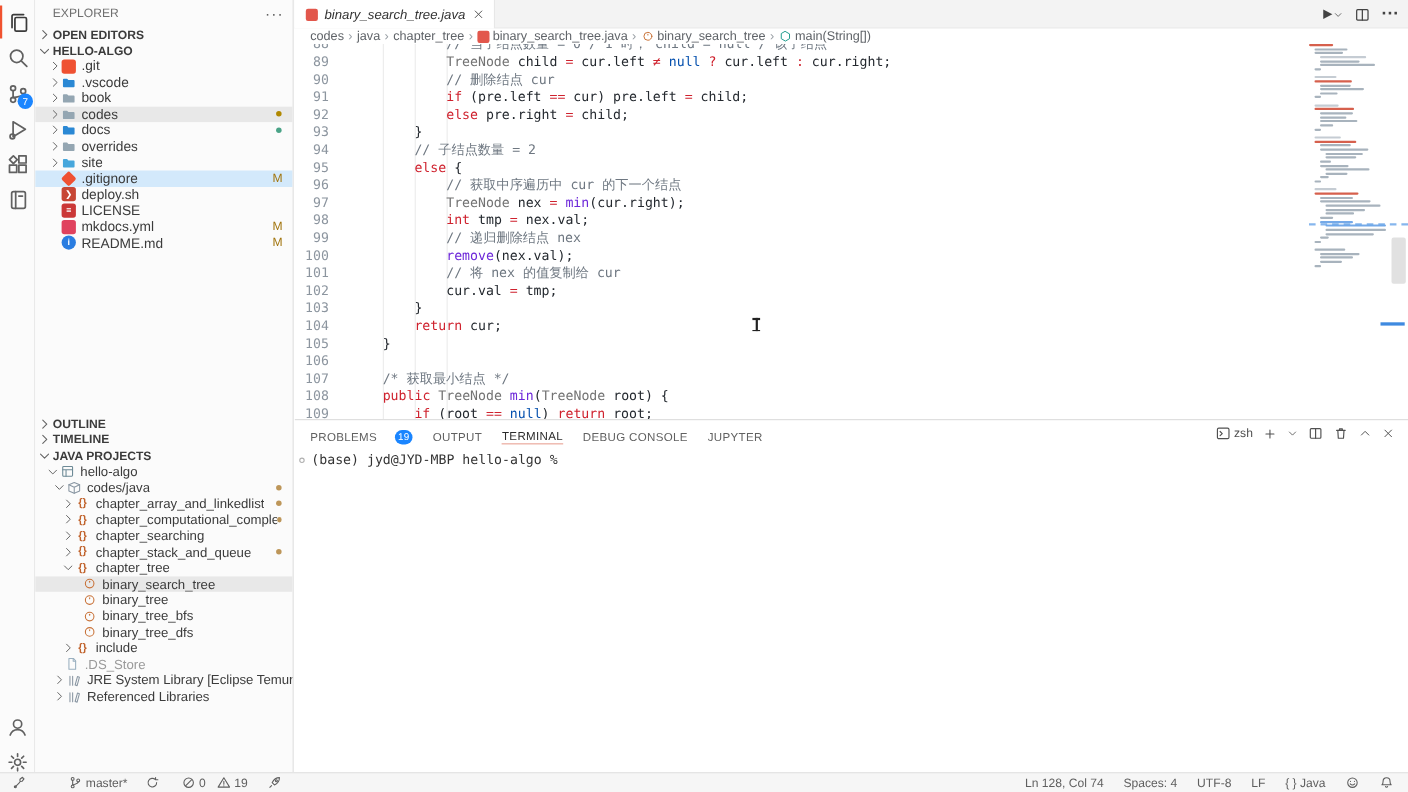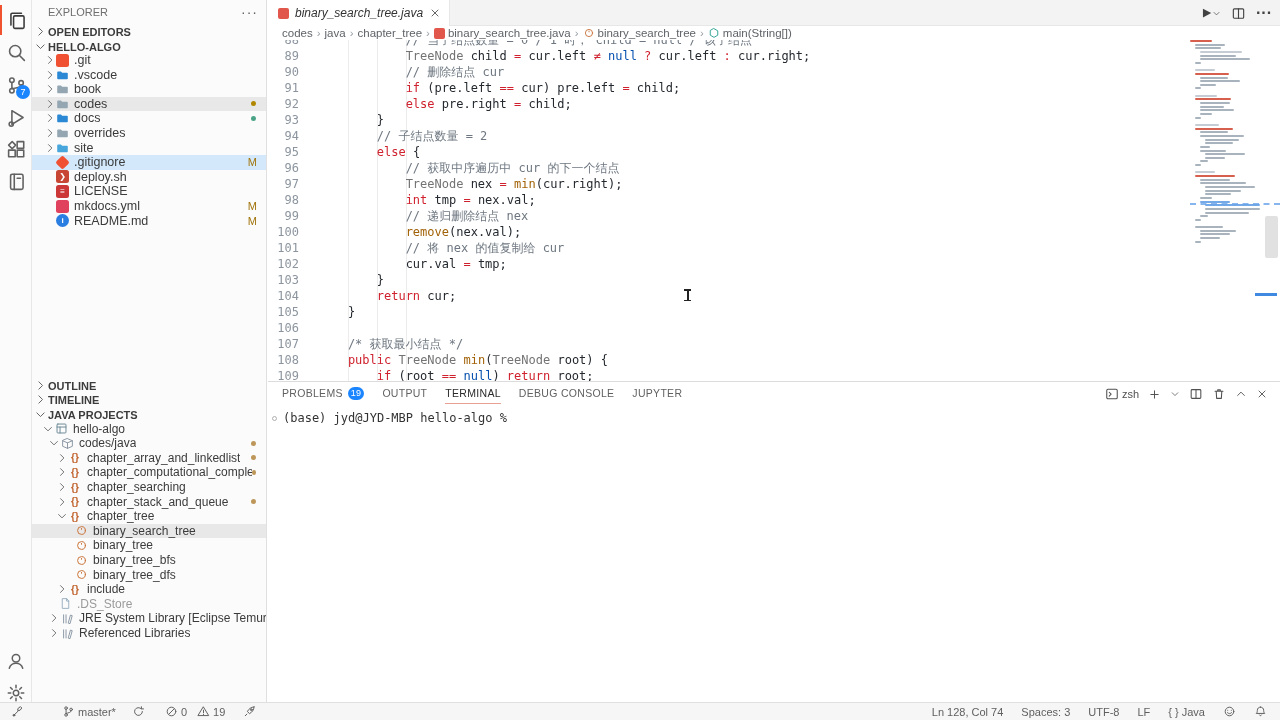--- a/index.html
+++ b/index.html
@@ -64,21 +64,21 @@
   .bc-item svg { width:12px; height:12px; }
   .bc-ico { width:11px; height:11px; border-radius:2px; }
 
   #editor { position:absolute; left:0; top:40px; width:100%; height:341px; overflow:hidden; background:#fff; }
   #code { position:absolute; left:0; top:-8px; font-family:"DejaVu Sans Mono",monospace;
     font-size:12px; line-height:16px; white-space:pre; }
   .cline { height:16px; display:flex; }
   .lnum { width:44px; text-align:right; padding-right:13px; color:#8c959f; flex:none; }
   .ltext { padding-left:7px; }
   .tok-kw{color:#cf222e} .tok-op{color:#cf222e} .tok-ty{color:#737373}
-  .tok-fn{color:#a16207} .tok-cn{color:#0550ae} .tok-cm{color:#6e7781} .tok-tx{color:#24292f}
+  .tok-fn{color:#6d28d9} .tok-cn{color:#0550ae} .tok-cm{color:#6e7781} .tok-tx{color:#24292f}
   .iguide { position:absolute; top:0; width:1px; height:341px; background:#ececec; }
 
   #minimap { position:absolute; right:18px; top:0; width:72px; height:341px; }
   .mm-line { position:absolute; height:2px; border-radius:1px; }
   #mm-dash { position:absolute; right:0; top:163px; width:90px; height:0;
     border-top:2px dashed #69a5e9; opacity:.8; }
   #ov-ruler { position:absolute; right:0; top:0; width:18px; height:341px; }
   #ov-thumb { position:absolute; right:2px; top:176px; width:13px; height:42px;
     background:#c9c9c9; opacity:.55; border-radius:2px; cursor:pointer; }
   #ov-cursor { position:absolute; right:3px; top:253px; width:22px; height:3px; background:#3f8ae0; }
@@ -87,22 +87,22 @@
   #ibeam { position:absolute; left:415px; top:249px; width:9px; height:12px; }
   #ibeam .v { position:absolute; left:4px; top:0; width:1.5px; height:12px; background:#222; }
   #ibeam .h { position:absolute; left:1px; width:7px; height:1.5px; background:#222; }
   #ibeam .h.b { top:10.5px; } #ibeam .h.t { top:0; }
 
   
   #panel { position:absolute; left:0; top:381px; width:100%; height:321px; background:#fff;
     border-top:1px solid #dcdcdc; }
   #panel-tabs { position:absolute; left:14px; top:0; height:22px; display:flex; gap:18px;
     align-items:center; }
-  .ptab { font-size:10.5px; color:#616161; letter-spacing:.3px; display:flex; gap:5px;
-    align-items:center; height:22px; cursor:pointer; }
+  .ptab { font-size:10.5px; color:#616161; letter-spacing:.3px; display:flex; gap:16px;
+    align-items:flex-end; height:22px; cursor:pointer; }
   .ptab.active { color:#2b2b2b; border-bottom:1.5px solid #e8a295; }
   .pbadge { background:#1a85ff; color:#fff; border-radius:9px; font-size:9px;
     min-width:15px; height:13px; line-height:13px; text-align:center; padding:0 3px; }
   #panel-actions { position:absolute; right:12px; top:2px; height:20px; display:flex;
     gap:9px; align-items:center; color:#505050; font-size:11px; }
   #panel-actions .pa { display:flex; align-items:center; gap:3px; cursor:pointer; }
   #panel-actions svg { width:14px; height:14px; }
   #term { position:absolute; left:4px; top:29px; display:flex; align-items:center;
     font-family:"DejaVu Sans Mono",monospace; font-size:12px; color:#333; }
   #term .dec { width:5px; height:5px; border:1px solid #b0b0b0; border-radius:50%;
@@ -802,21 +802,21 @@
             <circle cx="10.2" cy="5.8" r="1.1"></circle>
             <path d="M4.8 11.2l-2 2"></path>
           </svg>
         </div>
       </div>
     <div id="sb-right">
         <div class="st-item">
           <span>Ln 128, Col 74</span>
         </div>
         <div class="st-item">
-          <span>Spaces: 3</span>
+          <span>Spaces: 4</span>
         </div>
         <div class="st-item">
           <span>UTF-8</span>
         </div>
         <div class="st-item">
           <span>LF</span>
         </div>
         <div class="st-item">
           <span>{ } Java</span>
         </div>

